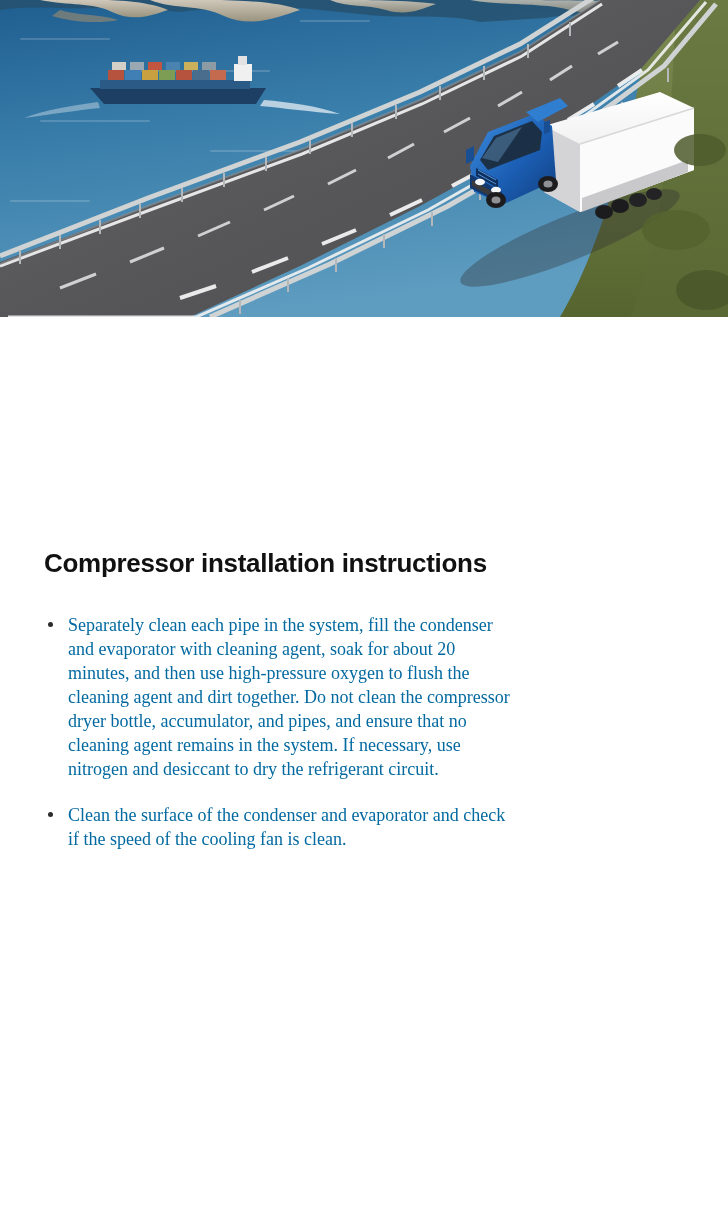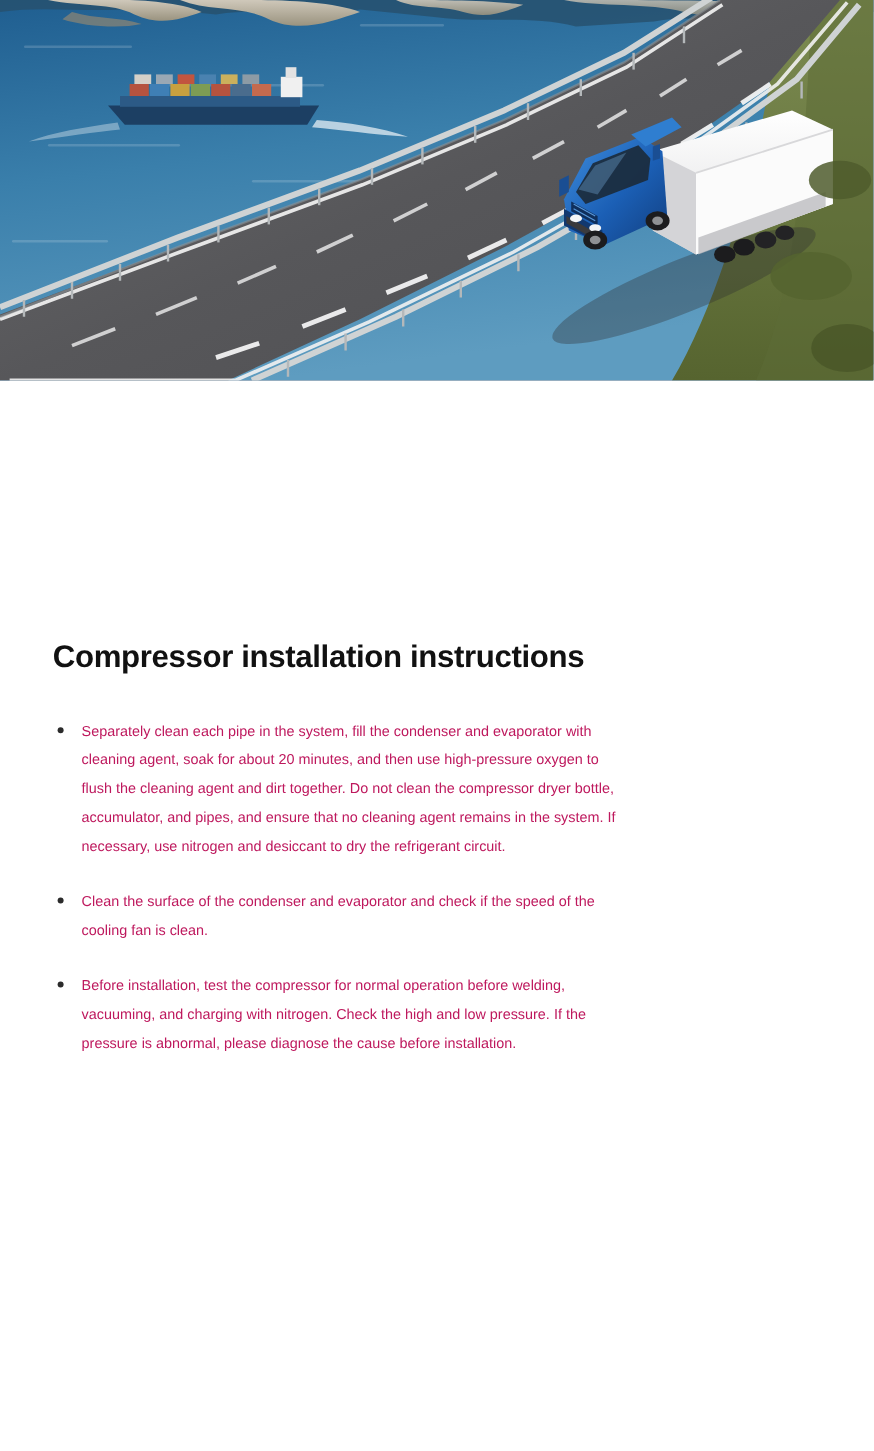--- a/index.html
+++ b/index.html
@@ -24,21 +24,21 @@
     background: #1d3f63;
   }
   .hero svg {
     display: block;
     width: 728px;
     height: 317px;
   }
 
   
   .content {
-    padding: 0 44px;
+    padding: 16px 44px;
     box-sizing: border-box;
   }
   .spacer {
     height: 215px;
   }
   .doc-title {
     font-size: 26px;
     font-weight: bold;
     letter-spacing: -0.3px;
     color: #111111;
@@ -47,24 +47,25 @@
   }
   ul.instructions {
     list-style: none;
     margin: 0;
     padding: 0;
   }
   ul.instructions li {
     position: relative;
     padding-left: 24px;
     margin-bottom: 22px;
-    font-size: 12px;
+    font-size: 18px;
     line-height: 24px;
-    color: #be185d;
+    color: #0369a1;
     max-width: 452px;
+    font-family: Liberation Serif, serif;
   }
   ul.instructions li::before {
     content: "";
     position: absolute;
     left: 4px;
     top: 9px;
     width: 5px;
     height: 5px;
     border-radius: 50%;
     background: #2b2b2b;
@@ -280,15 +281,14 @@
 </div>
 
 <div class="content">
   <div class="spacer"></div>
 
   <h1 class="doc-title">Compressor installation instructions</h1>
 
   <ul class="instructions">
     <li>Separately clean each pipe in the system, fill the condenser and evaporator with cleaning agent, soak for about 20 minutes, and then use high-pressure oxygen to flush the cleaning agent and dirt together. Do not clean the compressor dryer bottle, accumulator, and pipes, and ensure that no cleaning agent remains in the system. If necessary, use nitrogen and desiccant to dry the refrigerant circuit.</li>
     <li>Clean the surface of the condenser and evaporator and check if the speed of the cooling fan is clean.</li>
-    <li>Before installation, test the compressor for normal operation before welding, vacuuming, and charging with nitrogen. Check the high and low pressure. If the pressure is abnormal, please diagnose the cause before installation.</li>
   </ul>
 </div>
 
 </body></html>

